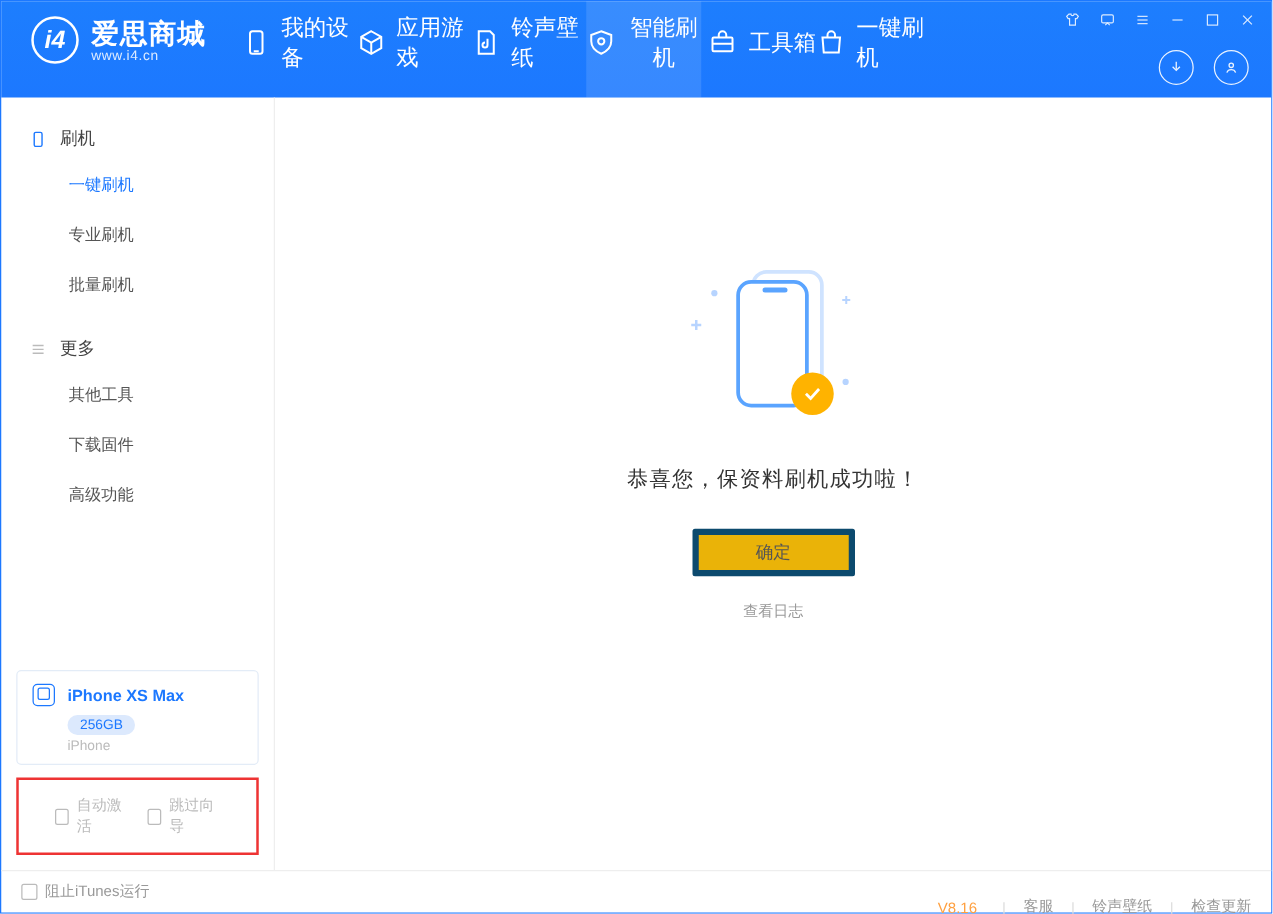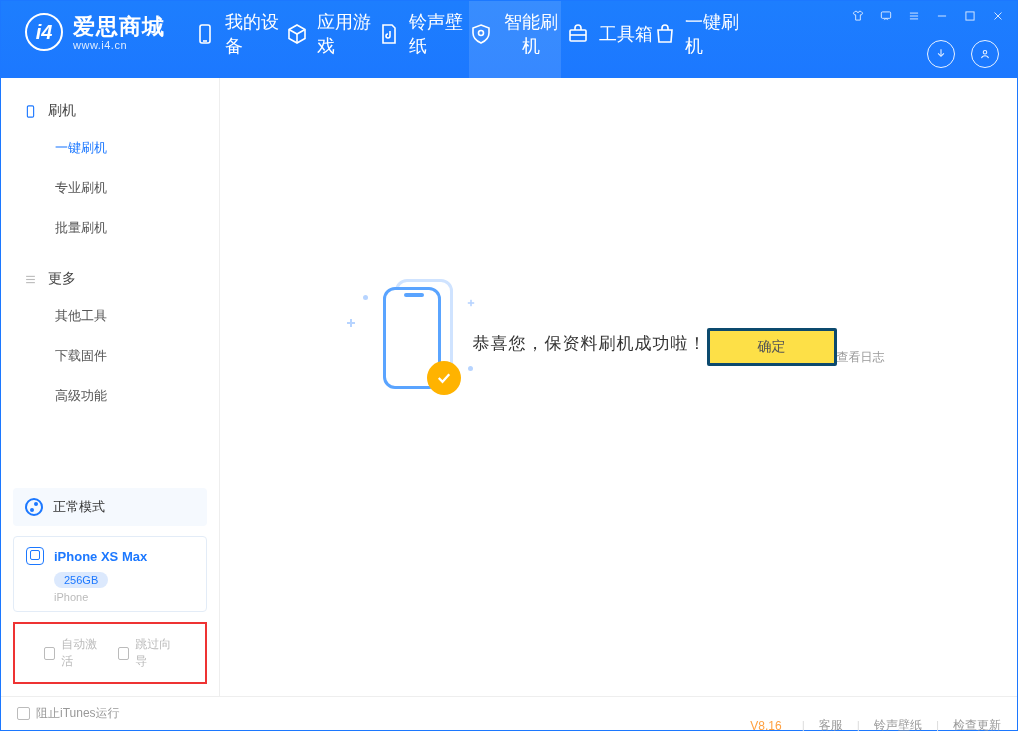--- a/index.html
+++ b/index.html
@@ -48,36 +48,36 @@
   .dev-icon::after { content:""; position:absolute; top:2px; left:3px; right:3px; bottom:4px; border:1px solid #1c78ff; border-radius:2px; }
   .dev-name { color:#1c78ff; font-weight:bold; font-size:13px; }
   .dev-storage { display:inline-block; background:#dce9fd; color:#1c78ff; border-radius:11px; font-size:11px; padding:2px 10px; margin:7px 0 3px 28px; }
   .dev-sub { color:#bbb; font-size:11px; margin-left:28px; }
 
   .checkbox-row { display:flex; gap:16px; padding:12px 29px; border:2px solid #e33; margin: 10px 0 0 0; }
   .chk { display:flex; align-items:center; gap:6px; color:#bbb; font-size:12px; cursor:pointer; }
   .chk .box { width:13px; height:13px; border:1px solid #bbb; border-radius:2px; }
 
   
-  .main { flex:1; position:relative; display:flex; align-items:center; justify-content:center; padding-bottom:60px; }
+  .main { flex:1; position:relative; display:flex; flex-direction:column; align-items:center; justify-content:center; padding-bottom:60px; }
   .illus { position:relative; width:120px; height:120px; margin-bottom:36px; }
   .phone-frame { position:absolute; top:8px; left:30px; width:58px; height:102px; border:3px solid #5aa4ff; border-radius:12px; background:#fff; }
   .phone-frame::after { content:""; position:absolute; top:3px; left:18px; width:20px; height:4px; background:#5aa4ff; border-radius:3px; }
   .back-frame { position:absolute; top:0; left:42px; width:58px; height:102px; border:3px solid #cfe3ff; border-radius:12px; }
   .check-badge { position:absolute; bottom:4px; right:12px; width:34px; height:34px; background:#ffb300; border-radius:50%; display:flex; align-items:center; justify-content:center; }
   .check-badge svg { width:18px; height:18px; stroke:#fff; stroke-width:3; fill:none; }
   .spark { position:absolute; width:8px; height:8px; }
   .spark::before,.spark::after { content:""; position:absolute; background:#b7d4ff; }
   .spark::before { left:3px; width:2px; height:8px; } .spark::after { top:3px; width:8px; height:2px; }
   .spark.s1 { top:40px; left:-6px; } .spark.s2 { top:20px; right:-2px; transform:scale(.8); }
   .dot { position:absolute; width:5px; height:5px; border-radius:50%; background:#b7d4ff; }
   .dot.d1{ top:16px; left:10px; } .dot.d2{ bottom:28px; right:0; }
 
   .success-msg { font-size:17px; color:#333; letter-spacing:1px; margin-bottom:28px; }
-  .ok-btn { width:130px; height:38px; border:3px solid #0c4a6e; background:#fde047; color:#555; font-size:14px; border-radius:2px; cursor:pointer; margin-bottom:20px; }
+  .ok-btn { width:130px; height:38px; border:5px solid #0c4a6e; background:#eab308; color:#555; font-size:14px; border-radius:2px; cursor:pointer; margin-bottom:20px; }
   .log-link { color:#999; font-size:12px; cursor:pointer; }
 
   
   .footer { height:34px; border-top:1px solid #eee; display:flex; align-items:center; padding:0 16px; font-size:12px; color:#999; }
   .footer .chk { color:#999; }
   .footer-right { margin-left:auto; display:flex; align-items:center; gap:14px;margin-top:24px; }
   .footer-right .flink { cursor:pointer; color:#999; }
   .sep { color:#ddd; }
   .version { color:#ffa040; margin-right:6px; }
 </style>
@@ -226,24 +226,20 @@
             <line x1="5" y1="12" x2="19" y2="12"></line>
             <line x1="5" y1="17" x2="19" y2="17"></line>
           </svg>
         <span>更多</span>
       </div>
       <div class="side-item">其他工具</div>
       <div class="side-item">下载固件</div>
       <div class="side-item">高级功能</div>
 
       <div class="side-bottom">
-        <div class="status-card">
-          <span class="status-dot"></span>
-          <span>正常模式</span>
-        </div>
         <div class="device-card">
           <div class="device-row">
             <span class="dev-icon"></span>
             <span class="dev-name">iPhone XS Max</span>
           </div>
           <span class="dev-storage">256GB</span>
           <div class="dev-sub">iPhone</div>
         </div>
         <div class="checkbox-row">
           <label class="chk">

